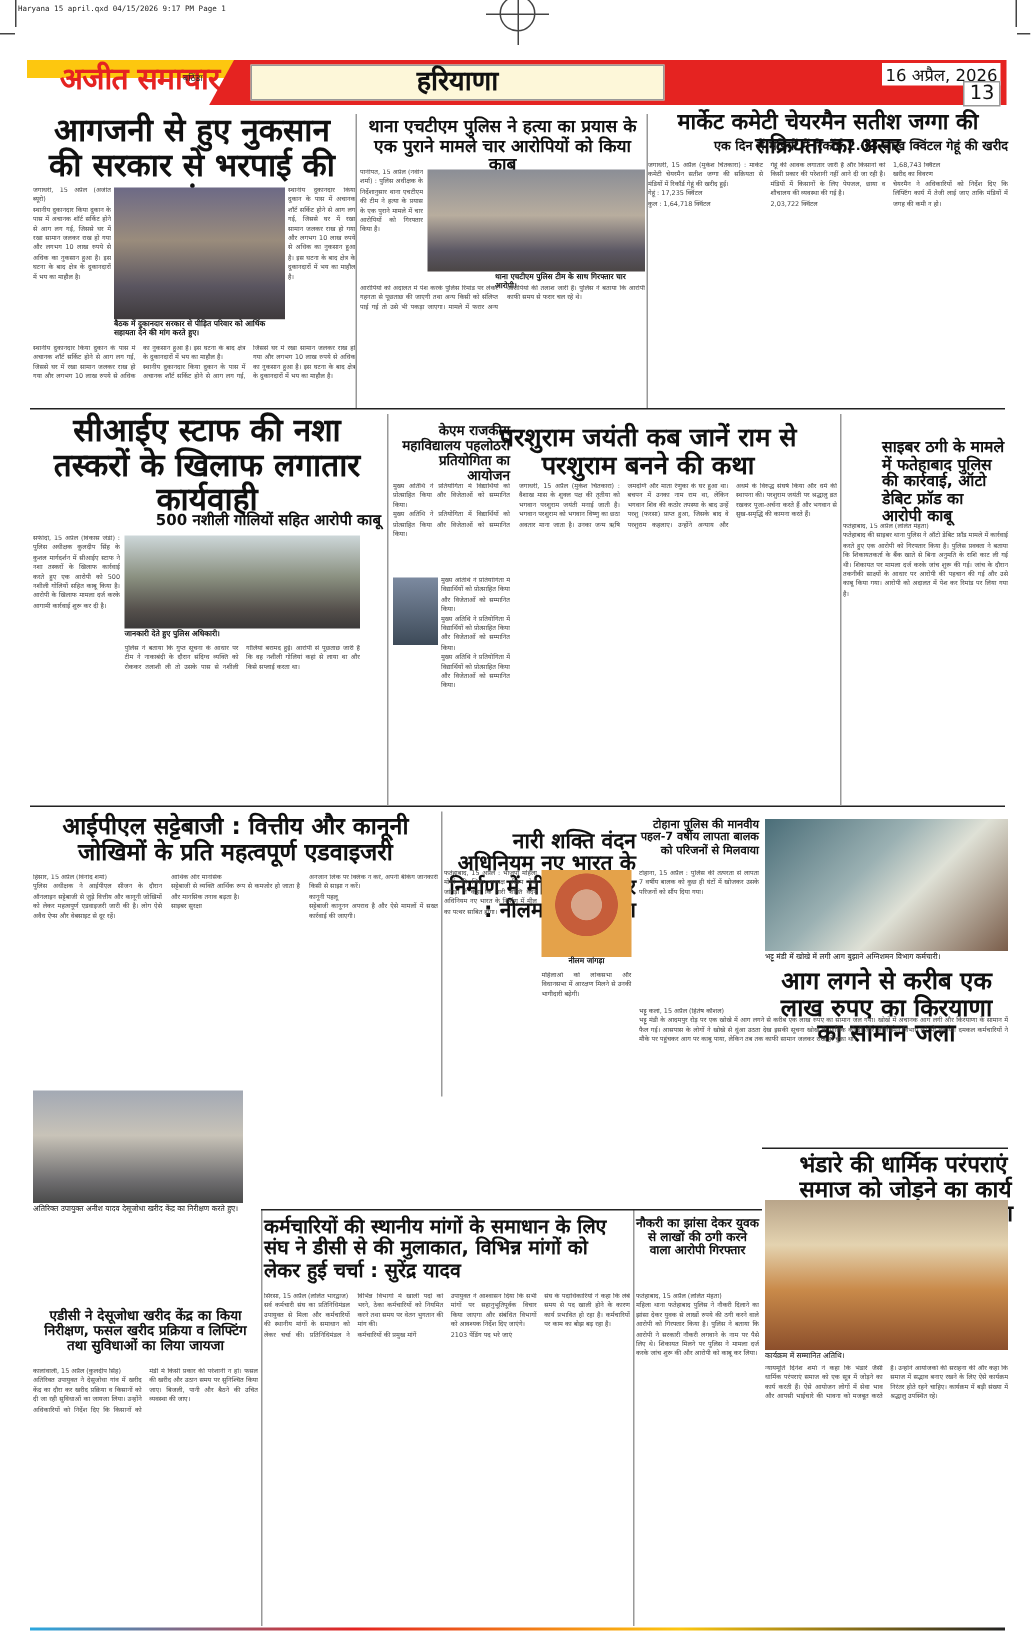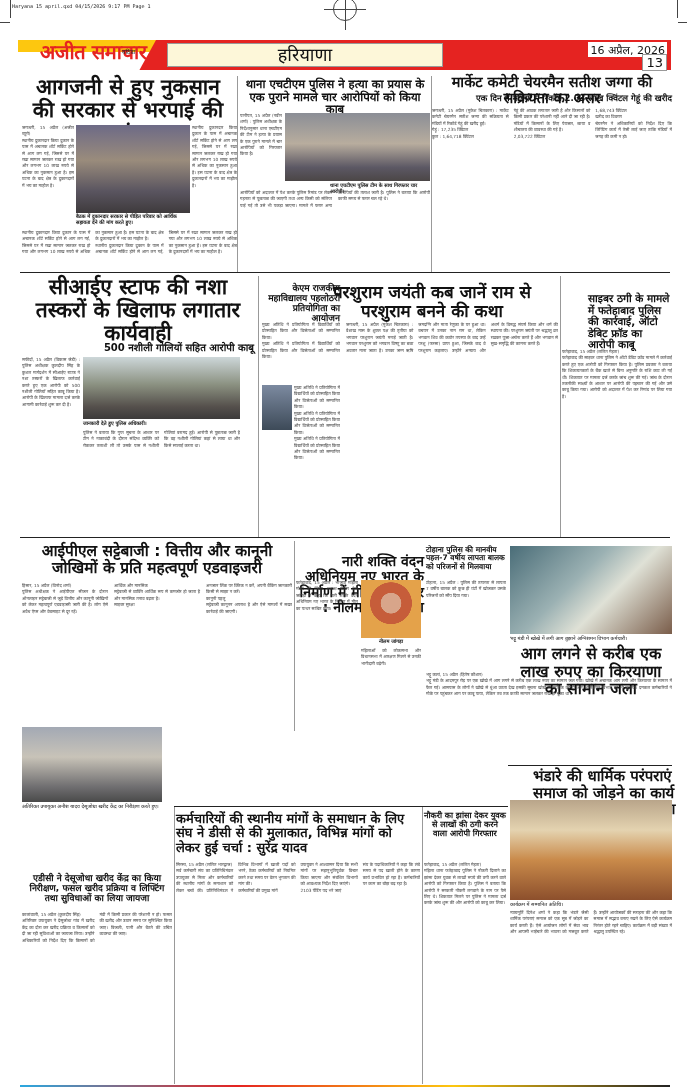--- a/index.html
+++ b/index.html
@@ -10,21 +10,21 @@
   .crop{border-color:#444;border-style:solid}
   .reg{width:24px;height:24px;border:1px solid #444;border-radius:50%}
   .reg:before{content:"";position:absolute;left:-10px;top:11px;width:42px;height:1px;background:#444}
   .reg:after{content:"";position:absolute;top:-10px;left:11px;width:1px;height:42px;background:#444}
   
   .mast{top:40px;left:18px;width:653px;height:30px;background:#e52321}
   .logo{top:40px;left:18px;width:138px;height:30px;background:linear-gradient(#fdc70f 0 40%,#fff 40% 100%);clip-path:polygon(0 0,100% 0,88% 100%,0 100%)}
   .logo-text{top:38px;left:40px;font-family:"DejaVu Serif",serif;font-weight:bold;font-size:20px;color:#e52321;letter-spacing:-0.5px}
   .logo-sub{top:48px;left:122px;font-size:6px;color:#222}
   .section-box{top:43px;left:167px;width:276px;height:24px;background:#fdf7d9;border:1px solid #999}
-  .section-title{top:43px;left:167px;width:276px;text-align:center;font-size:18px;line-height:24px;font-weight:normal;color:#111}
+  .section-title{top:43px;left:167px;width:276px;text-align:center;font-size:18px;line-height:24px;font-weight:bold;color:#111}
   .date-text{top:42px;right:20px;font-size:11px;background:#fff;padding:0 2px}
   .page-no{top:54px;right:20px;font-size:13px;background:#fff;padding:0 3px;border:1px solid #999}
   
   .hl{font-weight:bold;color:#111;line-height:1.1}
   .red{color:#c0121a}
   .col{font-size:4.3px;line-height:6.4px;color:#444;text-align:justify;overflow:hidden}
   .col span{display:block}
   .photo{background:#777;overflow:hidden}
   .caption{font-size:5px;font-weight:bold;color:#111;background:#fff;line-height:6px}
   .rule{background:#222}
@@ -142,21 +142,21 @@
 <div class="abs hl" style="top:554px;left:296px;width:128px;font-size:14px;text-align:right">नारी शक्ति वंदन अधिनियम नए भारत के निर्माण में मील का पत्थर : नीलम देवी जांगड़ा</div>
 <div class="abs col" style="top:580px;left:296px;width:62px;height:140px">
     <span>फतेहाबाद, 15 अप्रैल : भाजपा महिला मोर्चा की जिला अध्यक्ष नीलम देवी जांगड़ा ने कहा कि नारी शक्ति वंदन अधिनियम नए भारत के निर्माण में मील का पत्थर साबित होगा।</span>
   </div>
 <div class="abs photo" style="top:580px;left:361px;width:60px;height:58px;background:radial-gradient(circle at 50% 40%,#d8a58a 0 22%,#c65d3a 23% 45%,#e4a24a 46% 100%)"></div>
 <div class="abs caption" style="top:638px;left:361px;width:60px;text-align:center">नीलम जांगड़ा</div>
 <div class="abs col" style="top:648px;left:361px;width:60px;height:72px">
     <span>महिलाओं को लोकसभा और विधानसभा में आरक्षण मिलने से उनकी भागीदारी बढ़ेगी।</span>
   </div>
 
-<div class="abs hl" style="top:546px;left:426px;width:80px;font-size:7.5px;text-align:left">टोहाना पुलिस की मानवीय पहल-7 वर्षीय लापता बालक को परिजनों से मिलवाया</div>
+<div class="abs hl" style="top:546px;left:426px;width:80px;font-size:7.5px;text-align:right">टोहाना पुलिस की मानवीय पहल-7 वर्षीय लापता बालक को परिजनों से मिलवाया</div>
 <div class="abs col" style="top:580px;left:426px;width:80px;height:60px">
     <span>टोहाना, 15 अप्रैल : पुलिस की तत्परता से लापता 7 वर्षीय बालक को कुछ ही घंटों में खोजकर उसके परिजनों को सौंप दिया गया।</span>
   </div>
 <div class="abs photo" style="top:546px;left:510px;width:162px;height:88px;background:linear-gradient(135deg,#4a6d78,#9bb1b3 40%,#dfe1d6 60%,#7a5d4a)"></div>
 <div class="abs caption" style="top:635px;left:510px;width:162px;font-weight:normal">भट्टू मंडी में खोखे में लगी आग बुझाने अग्निशमन विभाग कर्मचारी।</div>
 
 <div class="abs hl red" style="top:645px;left:510px;width:162px;font-size:16px;text-align:center;color:#111">आग लगने से करीब एक लाख रुपए का किरयाणा का सामान जला</div>
 <div class="abs col" style="top:672px;left:426px;width:246px;height:90px">
     <span>भट्टू कलां, 15 अप्रैल (हितेष कौशल)</span>
     <span>भट्टू मंडी के आदमपुर रोड़ पर एक खोखे में आग लगने से करीब एक लाख रुपए का सामान जल गया। खोखे में अचानक आग लगी और किरयाणा के सामान में फैल गई। आसपास के लोगों ने खोखे से धुंआ उठता देख इसकी सूचना खोखे के मालिक को दी और अग्निशमन विभाग को भी बुलाया। दमकल कर्मचारियों ने मौके पर पहुंचकर आग पर काबू पाया, लेकिन तब तक काफी सामान जलकर राख हो चुका था।</span>

